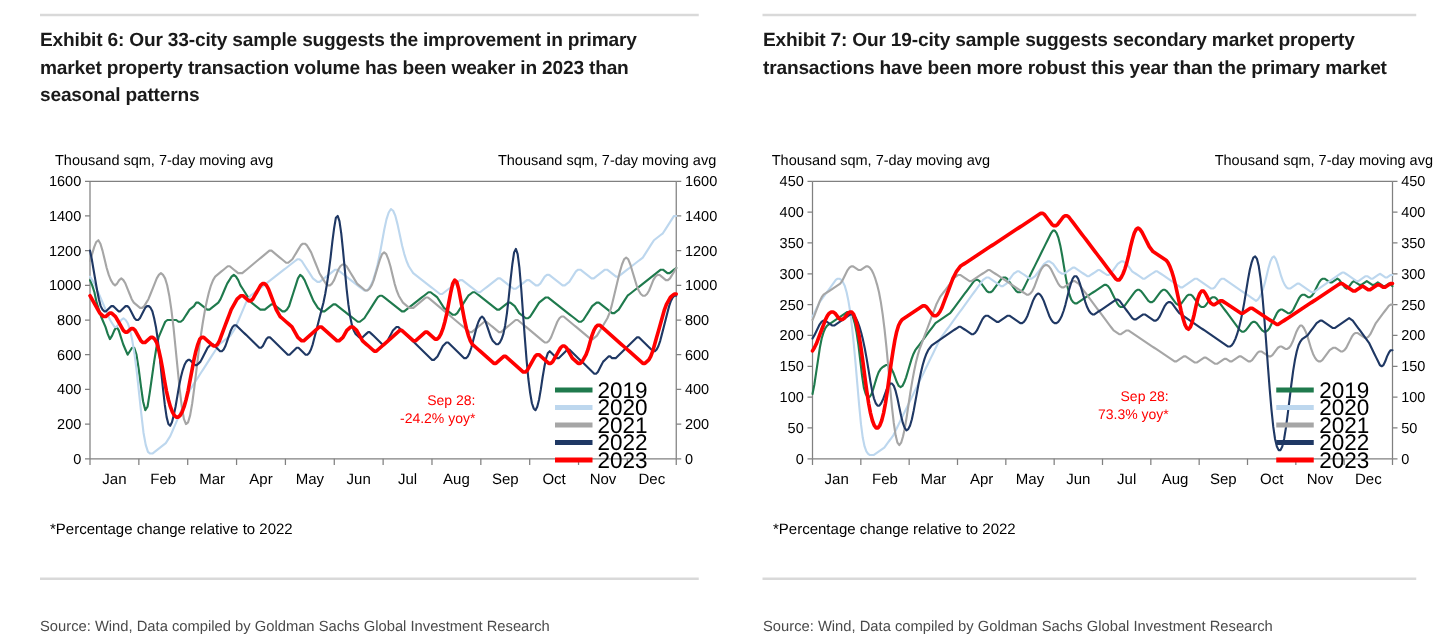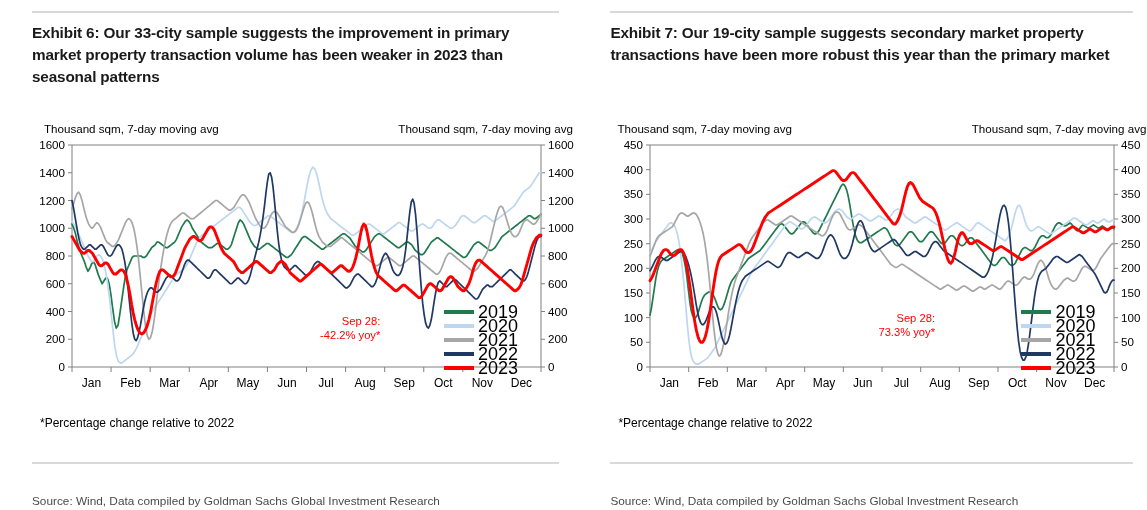--- a/index.html
+++ b/index.html
@@ -238,21 +238,21 @@
             <text x="462.375" y="248" text-anchor="middle" class="xtick-text">Nov</text>
             <text x="501.4583333333333" y="248" text-anchor="middle" class="xtick-text">Dec</text>
             <path d="M52.00,85.09L53.77,89.25L55.54,94.80L57.31,103.13L59.08,108.68L60.85,114.23L62.62,118.39L64.39,122.55L66.16,128.10L67.93,132.26L69.70,129.49L71.47,125.32L73.24,122.55L75.01,125.32L76.78,130.88L78.55,136.43L80.32,140.59L82.09,144.75L83.86,141.97L85.63,139.20L87.40,139.20L89.17,144.75L90.94,155.85L92.71,169.72L94.48,182.21L96.25,189.15L98.02,186.38L99.78,175.28L101.55,162.79L103.32,150.30L105.09,139.20L106.86,130.88L108.63,126.71L110.40,122.55L112.17,118.39L113.94,117.00L115.71,117.00L117.48,117.00L119.25,117.00L121.02,117.00L122.79,118.39L124.56,118.39L126.33,117.00L128.10,114.23L129.87,111.45L131.64,108.68L133.41,107.29L135.18,105.90L136.95,103.13L138.72,103.13L140.49,104.51L142.26,105.90L144.03,107.29L145.80,108.68L147.57,108.68L149.34,107.29L151.11,105.90L152.88,104.51L154.65,103.13L156.42,100.35L158.19,96.19L159.96,92.02L161.73,87.86L163.50,85.09L165.27,82.31L167.04,80.93L168.81,82.31L170.58,85.09L172.35,89.25L174.12,92.02L175.89,94.80L177.66,97.57L179.43,100.35L181.20,103.13L182.97,104.51L184.74,105.90L186.51,107.29L188.28,108.68L190.05,108.68L191.82,108.68L193.58,107.29L195.35,105.90L197.12,104.51L198.89,104.51L200.66,105.90L202.43,107.29L204.20,108.68L205.97,110.06L207.74,110.06L209.51,108.68L211.28,105.90L213.05,100.35L214.82,94.80L216.59,89.25L218.36,83.70L220.13,80.93L221.90,82.31L223.67,85.09L225.44,89.25L227.21,93.41L228.98,97.57L230.75,101.74L232.52,104.51L234.29,107.29L236.06,108.68L237.83,110.06L239.60,110.06L241.37,108.68L243.14,107.29L244.91,105.90L246.68,104.51L248.45,104.51L250.22,105.90L251.99,107.29L253.76,108.68L255.53,110.06L257.30,111.45L259.07,112.84L260.84,114.23L262.61,115.61L264.38,117.00L266.15,118.39L267.92,118.39L269.69,117.00L271.46,115.61L273.23,112.84L275.00,110.06L276.77,107.29L278.54,104.51L280.31,101.74L282.08,98.96L283.85,97.57L285.62,97.57L287.38,98.96L289.15,100.35L290.92,101.74L292.69,103.13L294.46,104.51L296.23,105.90L298.00,107.29L299.77,108.68L301.54,110.06L303.31,110.06L305.08,108.68L306.85,107.29L308.62,105.90L310.39,104.51L312.16,103.13L313.93,101.74L315.70,100.35L317.47,98.96L319.24,97.57L321.01,96.19L322.78,94.80L324.55,94.80L326.32,96.19L328.09,97.57L329.86,98.96L331.63,101.74L333.40,104.51L335.17,107.29L336.94,108.68L338.71,110.06L340.48,111.45L342.25,112.84L344.02,112.84L345.79,111.45L347.56,108.68L349.33,105.90L351.10,103.13L352.87,100.35L354.64,97.57L356.41,96.19L358.18,94.80L359.95,94.80L361.72,96.19L363.49,97.57L365.26,98.96L367.03,100.35L368.80,101.74L370.57,103.13L372.34,104.51L374.11,105.90L375.88,107.29L377.65,108.68L379.42,108.68L381.18,107.29L382.95,105.90L384.72,104.51L386.49,103.13L388.26,103.13L390.03,104.51L391.80,105.90L393.57,108.68L395.34,111.45L397.11,112.84L398.88,114.23L400.65,115.61L402.42,115.61L404.19,114.23L405.96,111.45L407.73,108.68L409.50,105.90L411.27,103.13L413.04,101.74L414.81,100.35L416.58,98.96L418.35,98.96L420.12,100.35L421.89,101.74L423.66,103.13L425.43,104.51L427.20,105.90L428.97,107.29L430.74,108.68L432.51,110.06L434.28,111.45L436.05,112.84L437.82,114.23L439.59,115.61L441.36,117.00L443.13,118.39L444.90,118.39L446.67,117.00L448.44,114.23L450.21,111.45L451.98,108.68L453.75,105.90L455.52,104.51L457.29,103.13L459.06,103.13L460.83,104.51L462.60,105.90L464.37,107.29L466.14,108.68L467.91,110.06L469.68,111.45L471.45,111.45L473.22,110.06L474.98,108.68L476.75,105.90L478.52,103.13L480.29,100.35L482.06,97.57L483.83,96.19L485.60,94.80L487.37,93.41L489.14,92.02L490.91,90.64L492.68,89.25L494.45,87.86L496.22,86.48L497.99,85.09L499.76,83.70L501.53,82.31L503.30,80.93L505.07,79.54L506.84,78.15L508.61,76.76L510.38,76.76L512.15,78.15L513.92,79.54L515.69,79.54L517.46,78.15L519.23,76.76L521.00,75.38" fill="none" stroke="#1f7a4d" stroke-width="1.7" stroke-linejoin="round" stroke-linecap="round"></path>
             <path d="M52.00,82.31L53.78,85.09L55.57,87.86L57.35,92.02L59.13,96.19L60.92,100.35L62.70,104.51L64.48,108.68L66.27,112.84L68.05,117.00L69.83,119.78L71.62,122.55L73.40,122.55L75.18,119.78L76.97,117.00L78.75,115.61L80.53,117.00L82.32,119.78L84.10,125.32L85.88,133.65L87.67,144.75L89.45,158.63L91.23,175.28L93.02,191.93L94.80,207.19L96.58,216.90L98.37,222.45L100.15,223.84L101.93,223.84L103.71,222.45L105.50,221.06L107.28,219.68L109.06,218.29L110.85,216.90L112.63,215.51L114.41,212.74L116.20,209.96L117.98,205.80L119.76,201.64L121.55,197.47L123.33,193.31L125.11,189.15L126.90,184.99L128.68,180.82L130.46,176.66L132.25,172.50L134.03,169.72L135.81,166.95L137.60,164.18L139.38,161.40L141.16,158.63L142.95,155.85L144.73,153.07L146.51,150.30L148.30,147.53L150.08,144.75L151.86,141.97L153.65,139.20L155.43,136.43L157.21,135.04L159.00,133.65L160.78,132.26L162.56,130.88L164.35,129.49L166.13,126.71L167.91,123.94L169.70,119.78L171.48,115.61L173.26,111.45L175.05,107.29L176.83,103.13L178.61,100.35L180.40,97.57L182.18,96.19L183.96,94.80L185.75,93.41L187.53,92.02L189.31,90.64L191.10,89.25L192.88,87.86L194.66,86.48L196.44,85.09L198.23,83.70L200.01,82.31L201.79,80.93L203.58,79.54L205.36,78.15L207.14,76.76L208.93,75.38L210.71,73.99L212.49,72.60L214.28,71.21L216.06,69.82L217.84,68.44L219.63,68.44L221.41,69.82L223.19,72.60L224.98,75.38L226.76,78.15L228.54,80.93L230.33,83.70L232.11,85.09L233.89,86.48L235.68,86.48L237.46,85.09L239.24,83.70L241.03,82.31L242.81,80.93L244.59,79.54L246.38,78.15L248.16,76.76L249.94,76.76L251.73,78.15L253.51,79.54L255.29,80.93L257.08,82.31L258.86,83.70L260.64,85.09L262.43,86.48L264.21,87.86L265.99,89.25L267.78,90.64L269.56,92.02L271.34,93.41L273.13,93.41L274.91,92.02L276.69,89.25L278.48,85.09L280.26,79.54L282.04,72.60L283.83,64.27L285.61,54.56L287.39,44.85L289.17,36.52L290.96,30.98L292.74,28.20L294.52,29.59L296.31,33.75L298.09,40.69L299.87,49.01L301.66,57.34L303.44,64.27L305.22,69.82L307.01,73.99L308.79,76.76L310.57,79.54L312.36,80.93L314.14,82.31L315.92,83.70L317.71,85.09L319.49,86.48L321.27,87.86L323.06,89.25L324.84,90.64L326.62,92.02L328.41,93.41L330.19,94.80L331.97,96.19L333.76,96.19L335.54,94.80L337.32,93.41L339.11,92.02L340.89,90.64L342.67,89.25L344.46,87.86L346.24,86.48L348.02,85.09L349.81,85.09L351.59,86.48L353.37,87.86L355.16,89.25L356.94,90.64L358.72,92.02L360.51,93.41L362.29,94.80L364.07,94.80L365.86,93.41L367.64,92.02L369.42,90.64L371.21,89.25L372.99,87.86L374.77,86.48L376.56,85.09L378.34,83.70L380.12,83.70L381.90,85.09L383.69,86.48L385.47,87.86L387.25,89.25L389.04,90.64L390.82,92.02L392.60,92.02L394.39,90.64L396.17,89.25L397.95,87.86L399.74,86.48L401.52,85.09L403.30,85.09L405.09,86.48L406.87,87.86L408.65,89.25L410.44,89.25L412.22,87.86L414.00,85.09L415.79,82.31L417.57,80.93L419.35,80.93L421.14,82.31L422.92,83.70L424.70,85.09L426.49,86.48L428.27,87.86L430.05,89.25L431.84,89.25L433.62,87.86L435.40,86.48L437.19,83.70L438.97,80.93L440.75,78.15L442.54,76.76L444.32,76.76L446.10,78.15L447.89,79.54L449.67,80.93L451.45,82.31L453.24,83.70L455.02,83.70L456.80,82.31L458.59,80.93L460.37,79.54L462.15,78.15L463.94,76.76L465.72,76.76L467.50,78.15L469.29,79.54L471.07,80.93L472.85,82.31L474.63,82.31L476.42,80.93L478.20,79.54L479.98,78.15L481.77,76.76L483.55,75.38L485.33,73.99L487.12,72.60L488.90,71.21L490.68,69.82L492.47,68.44L494.25,67.05L496.03,64.27L497.82,61.50L499.60,58.73L501.38,55.95L503.17,53.18L504.95,51.79L506.73,50.40L508.52,49.01L510.30,47.63L512.08,44.85L513.87,42.07L515.65,39.30L517.43,36.52L519.22,33.75L521.00,33.75" fill="none" stroke="#bdd7ee" stroke-width="1.7" stroke-linejoin="round" stroke-linecap="round"></path>
             <path d="M52.00,69.82L53.67,64.27L55.34,58.73L57.01,54.56L58.68,53.18L60.35,55.95L62.01,61.50L63.68,68.44L65.35,75.38L67.02,80.93L68.69,85.09L70.36,87.86L72.03,89.25L73.70,87.86L75.37,85.09L77.04,83.70L78.70,85.09L80.37,87.86L82.04,92.02L83.71,96.19L85.38,100.35L87.05,103.13L88.72,104.51L90.39,105.90L92.06,107.29L93.73,107.29L95.40,105.90L97.06,103.13L98.73,100.35L100.40,96.19L102.07,92.02L103.74,87.86L105.41,83.70L107.08,80.93L108.75,79.54L110.42,80.93L112.09,83.70L113.75,89.25L115.42,97.57L117.09,108.68L118.76,122.55L120.43,139.20L122.10,155.85L123.77,172.50L125.44,186.38L127.11,196.09L128.78,200.25L130.44,198.86L132.11,193.31L133.78,183.60L135.45,171.11L137.12,157.24L138.79,143.36L140.46,130.88L142.13,119.78L143.80,110.06L145.47,101.74L147.14,94.80L148.80,89.25L150.47,85.09L152.14,82.31L153.81,80.93L155.48,79.54L157.15,78.15L158.82,76.76L160.49,75.38L162.16,73.99L163.83,73.99L165.49,75.38L167.16,76.76L168.83,78.15L170.50,79.54L172.17,79.54L173.84,79.54L175.51,78.15L177.18,76.76L178.85,75.38L180.52,73.99L182.19,72.60L183.85,71.21L185.52,69.82L187.19,68.44L188.86,67.05L190.53,65.66L192.20,64.27L193.87,62.89L195.54,61.50L197.21,61.50L198.88,62.89L200.54,64.27L202.21,65.66L203.88,67.05L205.55,68.44L207.22,69.82L208.89,71.21L210.56,71.21L212.23,69.82L213.90,68.44L215.57,65.66L217.23,62.89L218.90,60.11L220.57,57.34L222.24,55.95L223.91,55.95L225.58,57.34L227.25,60.11L228.92,62.89L230.59,67.05L232.26,71.21L233.93,75.38L235.59,79.54L237.26,82.31L238.93,85.09L240.60,87.86L242.27,89.25L243.94,89.25L245.61,87.86L247.28,85.09L248.95,80.93L250.62,76.76L252.28,73.99L253.95,72.60L255.62,72.60L257.29,73.99L258.96,76.76L260.63,79.54L262.30,82.31L263.97,85.09L265.64,87.86L267.31,89.25L268.98,90.64L270.64,92.02L272.31,93.41L273.98,93.41L275.65,92.02L277.32,89.25L278.99,85.09L280.66,79.54L282.33,73.99L284.00,68.44L285.67,64.27L287.33,62.89L289.00,64.27L290.67,68.44L292.34,73.99L294.01,80.93L295.68,87.86L297.35,93.41L299.02,97.57L300.69,100.35L302.36,103.13L304.02,104.51L305.69,105.90L307.36,107.29L309.03,107.29L310.70,107.29L312.37,105.90L314.04,104.51L315.71,103.13L317.38,101.74L319.05,100.35L320.72,98.96L322.38,98.96L324.05,100.35L325.72,101.74L327.39,103.13L329.06,104.51L330.73,105.90L332.40,107.29L334.07,108.68L335.74,110.06L337.41,111.45L339.07,112.84L340.74,114.23L342.41,115.61L344.08,117.00L345.75,118.39L347.42,119.78L349.09,121.16L350.76,122.55L352.43,123.94L354.10,125.32L355.77,126.71L357.43,126.71L359.10,125.32L360.77,123.94L362.44,122.55L364.11,121.16L365.78,119.78L367.45,118.39L369.12,118.39L370.79,119.78L372.46,121.16L374.12,122.55L375.79,123.94L377.46,125.32L379.13,126.71L380.80,126.71L382.47,125.32L384.14,123.94L385.81,122.55L387.48,121.16L389.15,119.78L390.81,118.39L392.48,117.00L394.15,117.00L395.82,118.39L397.49,119.78L399.16,121.16L400.83,122.55L402.50,123.94L404.17,125.32L405.84,126.71L407.51,128.10L409.17,129.49L410.84,130.88L412.51,132.26L414.18,133.65L415.85,135.04L417.52,135.04L419.19,133.65L420.86,130.88L422.53,126.71L424.20,122.55L425.86,118.39L427.53,115.61L429.20,114.23L430.87,114.23L432.54,115.61L434.21,117.00L435.88,118.39L437.55,119.78L439.22,121.16L440.89,122.55L442.56,123.94L444.22,125.32L445.89,126.71L447.56,128.10L449.23,129.49L450.90,130.88L452.57,132.26L454.24,132.26L455.91,130.88L457.58,129.49L459.25,126.71L460.91,123.94L462.58,121.16L464.25,118.39L465.92,115.61L467.59,111.45L469.26,105.90L470.93,98.96L472.60,92.02L474.27,85.09L475.94,78.15L477.60,72.60L479.27,68.44L480.94,67.05L482.61,68.44L484.28,72.60L485.95,78.15L487.62,83.70L489.29,89.25L490.96,93.41L492.63,96.19L494.30,97.57L495.96,97.57L497.63,96.19L499.30,93.41L500.97,89.25L502.64,85.09L504.31,82.31L505.98,80.93L507.65,80.93L509.32,82.31L510.99,83.70L512.65,85.09L514.32,85.09L515.99,83.70L517.66,80.93L519.33,78.15L521.00,75.38" fill="none" stroke="#a6a6a6" stroke-width="1.7" stroke-linejoin="round" stroke-linecap="round"></path>
             <path d="M52.00,61.50L53.43,68.44L54.85,76.76L56.28,85.09L57.70,93.41L59.13,100.35L60.55,105.90L61.98,108.68L63.40,110.06L64.83,110.06L66.26,108.68L67.68,107.29L69.11,105.90L70.53,105.90L71.96,107.29L73.38,108.68L74.81,110.06L76.23,110.06L77.66,108.68L79.09,107.29L80.51,105.90L81.94,105.90L83.36,107.29L84.79,110.06L86.21,112.84L87.64,115.61L89.06,117.00L90.49,117.00L91.91,115.61L93.34,112.84L94.77,110.06L96.19,107.29L97.62,105.90L99.04,105.90L100.47,107.29L101.89,110.06L103.32,115.61L104.74,122.55L106.17,132.26L107.60,144.75L109.02,158.63L110.45,172.50L111.87,184.99L113.30,194.70L114.72,200.25L116.15,201.64L117.57,198.86L119.00,193.31L120.43,186.38L121.85,178.05L123.28,169.72L124.70,162.79L126.13,157.24L127.55,153.07L128.98,150.30L130.40,148.91L131.83,148.91L133.26,150.30L134.68,151.69L136.11,153.07L137.53,153.07L138.96,151.69L140.38,150.30L141.81,147.53L143.23,144.75L144.66,141.97L146.09,139.20L147.51,137.81L148.94,136.43L150.36,136.43L151.79,137.81L153.21,139.20L154.64,140.59L156.06,141.97L157.49,141.97L158.91,140.59L160.34,137.81L161.77,133.65L163.19,129.49L164.62,125.32L166.04,122.55L167.47,121.16L168.89,121.16L170.32,122.55L171.74,123.94L173.17,125.32L174.60,126.71L176.02,128.10L177.45,129.49L178.87,130.88L180.30,132.26L181.72,133.65L183.15,135.04L184.57,136.43L186.00,137.81L187.43,139.20L188.85,139.20L190.28,137.81L191.70,135.04L193.13,132.26L194.55,130.88L195.98,130.88L197.40,132.26L198.83,133.65L200.26,135.04L201.68,136.43L203.11,137.81L204.53,139.20L205.96,140.59L207.38,141.97L208.81,143.36L210.23,144.75L211.66,144.75L213.09,143.36L214.51,141.97L215.94,140.59L217.36,139.20L218.79,139.20L220.21,140.59L221.64,141.97L223.06,143.36L224.49,144.75L225.91,144.75L227.34,143.36L228.77,140.59L230.19,136.43L231.62,130.88L233.04,125.32L234.47,119.78L235.89,114.23L237.32,108.68L238.74,103.13L240.17,96.19L241.60,87.86L243.02,78.15L244.45,67.05L245.87,54.56L247.30,43.46L248.72,35.14L250.15,33.75L251.57,37.91L253.00,47.63L254.43,61.50L255.85,76.76L257.28,92.02L258.70,104.51L260.13,114.23L261.55,121.16L262.98,125.32L264.40,128.10L265.83,129.49L267.26,130.88L268.68,130.88L270.11,130.88L271.53,129.49L272.96,128.10L274.38,126.71L275.81,126.71L277.23,128.10L278.66,129.49L280.09,130.88L281.51,132.26L282.94,133.65L284.36,135.04L285.79,136.43L287.21,136.43L288.64,135.04L290.06,133.65L291.49,130.88L292.91,128.10L294.34,125.32L295.77,123.94L297.19,122.55L298.62,122.55L300.04,123.94L301.47,125.32L302.89,126.71L304.32,128.10L305.74,129.49L307.17,130.88L308.60,132.26L310.02,133.65L311.45,135.04L312.87,136.43L314.30,137.81L315.72,139.20L317.15,140.59L318.57,141.97L320.00,143.36L321.43,144.75L322.85,146.14L324.28,147.53L325.70,148.91L327.13,148.91L328.55,147.53L329.98,146.14L331.40,143.36L332.83,140.59L334.26,137.81L335.68,136.43L337.11,135.04L338.53,135.04L339.96,136.43L341.38,137.81L342.81,139.20L344.23,140.59L345.66,141.97L347.09,143.36L348.51,144.75L349.94,146.14L351.36,147.53L352.79,147.53L354.21,146.14L355.64,143.36L357.06,139.20L358.49,133.65L359.91,128.10L361.34,122.55L362.77,118.39L364.19,115.61L365.62,114.23L367.04,115.61L368.47,118.39L369.89,122.55L371.32,126.71L372.74,130.88L374.17,133.65L375.60,135.04L377.02,136.43L378.45,136.43L379.87,135.04L381.30,132.26L382.72,128.10L384.15,121.16L385.57,111.45L387.00,98.96L388.43,85.09L389.85,72.60L391.28,62.89L392.70,60.11L394.13,64.27L395.55,75.38L396.98,92.02L398.40,111.45L399.83,130.88L401.26,148.91L402.68,164.18L404.11,175.28L405.53,183.60L406.96,187.76L408.38,189.15L409.81,186.38L411.23,180.82L412.66,172.50L414.09,162.79L415.51,154.46L416.94,147.53L418.36,143.36L419.79,141.97L421.21,143.36L422.64,144.75L424.06,146.14L425.49,147.53L426.91,147.53L428.34,146.14L429.77,144.75L431.19,143.36L432.62,141.97L434.04,140.59L435.47,140.59L436.89,141.97L438.32,143.36L439.74,144.75L441.17,146.14L442.60,147.53L444.02,148.91L445.45,150.30L446.87,151.69L448.30,153.07L449.72,154.46L451.15,155.85L452.57,157.24L454.00,158.63L455.43,160.01L456.85,160.01L458.28,158.63L459.70,155.85L461.13,153.07L462.55,150.30L463.98,148.91L465.40,147.53L466.83,146.14L468.26,146.14L469.68,147.53L471.11,147.53L472.53,147.53L473.96,146.14L475.38,144.75L476.81,143.36L478.23,141.97L479.66,140.59L481.09,139.20L482.51,137.81L483.94,136.43L485.36,135.04L486.79,133.65L488.21,132.26L489.64,130.88L491.06,130.88L492.49,132.26L493.91,133.65L495.34,135.04L496.77,136.43L498.19,137.81L499.62,139.20L501.04,140.59L502.47,141.97L503.89,141.97L505.32,140.59L506.74,137.81L508.17,133.65L509.60,128.10L511.02,122.55L512.45,117.00L513.87,111.45L515.30,105.90L516.72,101.74L518.15,98.96L519.57,97.57L521.00,97.57" fill="none" stroke="#1f3864" stroke-width="1.7" stroke-linejoin="round" stroke-linecap="round"></path>
             <path d="M52.00,97.57L53.57,100.35L55.14,103.13L56.71,105.90L58.27,108.68L59.84,111.45L61.41,112.84L62.98,114.23L64.55,114.23L66.12,112.84L67.69,111.45L69.25,111.45L70.82,112.84L72.39,114.23L73.96,117.00L75.53,119.78L77.10,122.55L78.67,125.32L80.23,126.71L81.80,126.71L83.37,125.32L84.94,123.94L86.51,123.94L88.08,125.32L89.65,128.10L91.21,130.88L92.78,133.65L94.35,135.04L95.92,135.04L97.49,133.65L99.06,132.26L100.63,130.88L102.19,130.88L103.76,132.26L105.33,135.04L106.90,140.59L108.47,147.53L110.04,155.85L111.61,165.56L113.17,173.89L114.74,180.82L116.31,186.38L117.88,190.54L119.45,193.31L121.02,194.70L122.59,194.70L124.15,193.31L125.72,190.54L127.29,186.38L128.86,180.82L130.43,173.89L132.00,165.56L133.57,157.24L135.13,148.91L136.70,141.97L138.27,136.43L139.84,132.26L141.41,130.88L142.98,130.88L144.55,132.26L146.11,133.65L147.68,135.04L149.25,136.43L150.82,137.81L152.39,137.81L153.96,136.43L155.53,133.65L157.09,129.49L158.66,125.32L160.23,121.16L161.80,117.00L163.37,112.84L164.94,108.68L166.51,105.90L168.07,103.13L169.64,100.35L171.21,98.96L172.78,97.57L174.35,97.57L175.92,98.96L177.48,100.35L179.05,101.74L180.62,101.74L182.19,100.35L183.76,97.57L185.33,94.80L186.90,92.02L188.46,89.25L190.03,87.86L191.60,87.86L193.17,89.25L194.74,92.02L196.31,96.19L197.88,100.35L199.44,104.51L201.01,108.68L202.58,111.45L204.15,114.23L205.72,115.61L207.29,117.00L208.86,118.39L210.42,119.78L211.99,121.16L213.56,122.55L215.13,125.32L216.70,128.10L218.27,130.88L219.84,132.26L221.40,133.65L222.97,133.65L224.54,132.26L226.11,130.88L227.68,129.49L229.25,128.10L230.82,126.71L232.38,125.32L233.95,123.94L235.52,122.55L237.09,122.55L238.66,123.94L240.23,125.32L241.80,126.71L243.36,128.10L244.93,129.49L246.50,130.88L248.07,132.26L249.64,133.65L251.21,133.65L252.78,132.26L254.34,130.88L255.91,128.10L257.48,125.32L259.05,123.94L260.62,122.55L262.19,122.55L263.76,123.94L265.32,125.32L266.89,128.10L268.46,130.88L270.03,133.65L271.60,135.04L273.17,136.43L274.74,137.81L276.30,139.20L277.87,140.59L279.44,141.97L281.01,141.97L282.58,140.59L284.15,139.20L285.72,137.81L287.28,136.43L288.85,135.04L290.42,133.65L291.99,132.26L293.56,130.88L295.13,129.49L296.70,128.10L298.26,126.71L299.83,125.32L301.40,125.32L302.97,126.71L304.54,128.10L306.11,129.49L307.68,130.88L309.24,132.26L310.81,133.65L312.38,133.65L313.95,132.26L315.52,130.88L317.09,129.49L318.66,128.10L320.22,126.71L321.79,126.71L323.36,128.10L324.93,129.49L326.50,130.88L328.07,132.26L329.64,132.26L331.20,130.88L332.77,128.10L334.34,123.94L335.91,118.39L337.48,111.45L339.05,103.13L340.62,94.80L342.18,87.86L343.75,85.09L345.32,86.48L346.89,92.02L348.46,100.35L350.03,108.68L351.60,117.00L353.16,123.94L354.73,129.49L356.30,133.65L357.87,136.43L359.44,137.81L361.01,139.20L362.58,140.59L364.14,141.97L365.71,143.36L367.28,144.75L368.85,146.14L370.42,147.53L371.99,148.91L373.56,150.30L375.12,151.69L376.69,151.69L378.26,150.30L379.83,148.91L381.40,147.53L382.97,146.14L384.54,146.14L386.10,147.53L387.67,148.91L389.24,150.30L390.81,151.69L392.38,153.07L393.95,154.46L395.52,155.85L397.08,157.24L398.65,158.63L400.22,158.63L401.79,157.24L403.36,154.46L404.93,151.69L406.49,148.91L408.06,146.14L409.63,144.75L411.20,144.75L412.77,146.14L414.34,147.53L415.91,148.91L417.47,150.30L419.04,151.69L420.61,151.69L422.18,150.30L423.75,147.53L425.32,144.75L426.89,141.97L428.45,139.20L430.02,137.81L431.59,137.81L433.16,139.20L434.73,141.97L436.30,144.75L437.87,147.53L439.43,148.91L441.00,150.30L442.57,151.69L444.14,151.69L445.71,150.30L447.28,147.53L448.85,144.75L450.41,140.59L451.98,135.04L453.55,129.49L455.12,125.32L456.69,122.55L458.26,121.16L459.83,121.16L461.39,122.55L462.96,123.94L464.53,125.32L466.10,126.71L467.67,128.10L469.24,129.49L470.81,130.88L472.37,132.26L473.94,133.65L475.51,135.04L477.08,136.43L478.65,137.81L480.22,139.20L481.79,140.59L483.35,141.97L484.92,143.36L486.49,144.75L488.06,146.14L489.63,147.53L491.20,148.91L492.77,150.30L494.33,151.69L495.90,151.69L497.47,150.30L499.04,148.91L500.61,146.14L502.18,141.97L503.75,136.43L505.31,130.88L506.88,125.32L508.45,119.78L510.02,114.23L511.59,108.68L513.16,104.51L514.73,101.74L516.29,98.96L517.86,97.57L519.43,96.19L521.00,96.19" fill="none" stroke="#ff0000" stroke-width="2.9" stroke-linejoin="round" stroke-linecap="round"></path>
           </svg>
         <div class="annot" style="left:300px; top:175px;">
           <div>Sep 28:</div>
-          <div>-42.2% yoy*</div>
+          <div>-24.2% yoy*</div>
         </div>
         <div class="legend" id="legend-0" style="left:424px; top:166px;">
             <div class="legend-row">
               <span class="legend-swatch" style="background: rgb(31, 122, 77);"></span>
               <span class="legend-label">2019</span>
             </div>
             <div class="legend-row">
               <span class="legend-swatch" style="background: rgb(189, 215, 238);"></span>
               <span class="legend-label">2020</span>
             </div>

